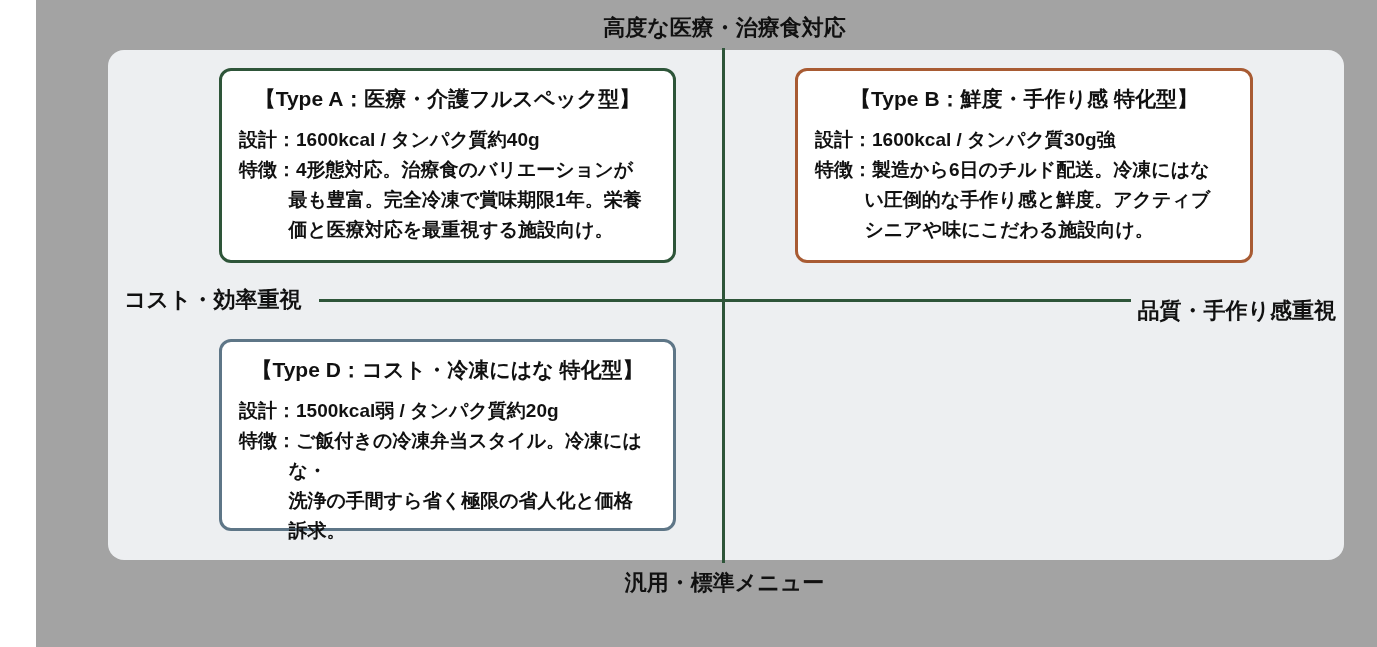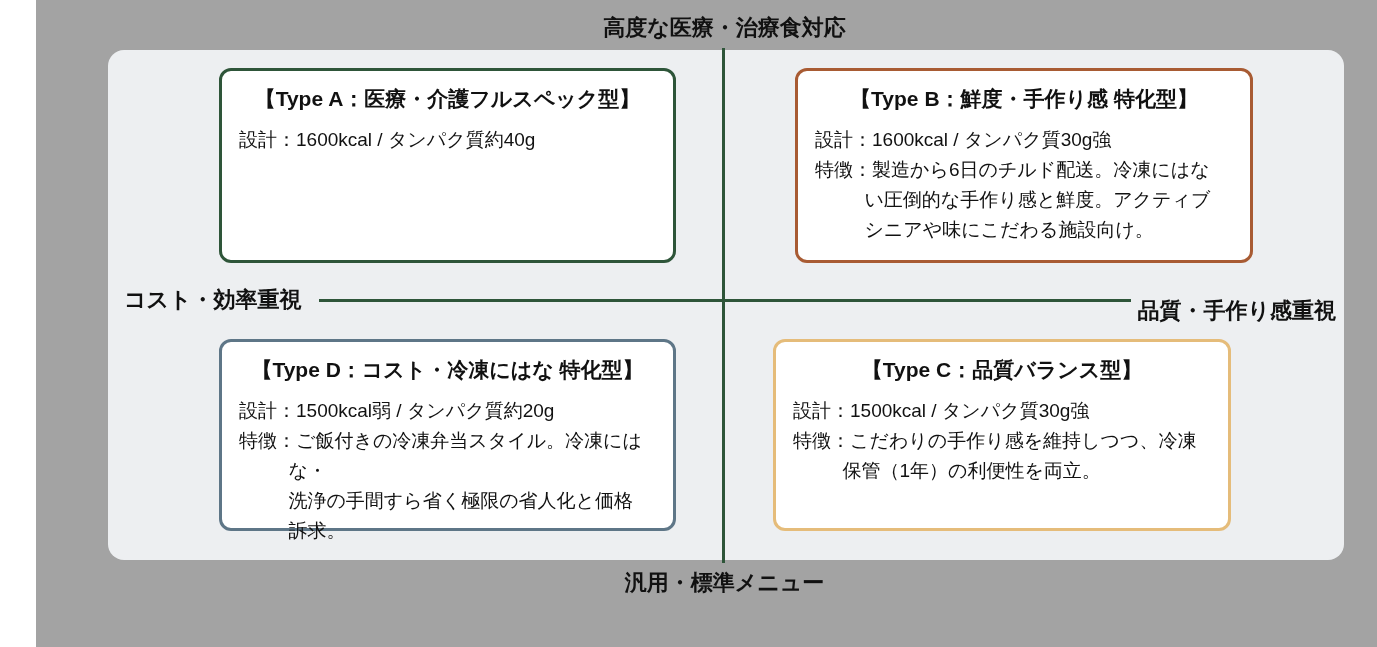--- a/index.html
+++ b/index.html
@@ -67,21 +67,21 @@
   .card-title {
     text-align: center;
     font-size: 21px;
     font-weight: 700;
     line-height: 28px;
     margin-bottom: 12px;
     white-space: nowrap;
   }
   .card-body {
     font-size: 19px;
-    font-weight: 400;
+    font-weight: 700;
     line-height: 30px;
   }
   .hang {
     padding-left: 2.6em;
     text-indent: -2.6em;
     white-space: pre-wrap;
   }
 </style>
 </head>
 <body>
@@ -95,41 +95,36 @@
 
   <div class="axis-label axis-top">高度な医療・治療食対応</div>
   <div class="axis-label axis-left">コスト・効率重視</div>
   <div class="axis-label axis-bottom">汎用・標準メニュー</div>
   <div class="axis-label axis-right">品質・手作り感重視</div>
 
   <div class="card card-a" style="border-color: rgb(46, 85, 57);">
     <div class="card-title">【Type A：医療・介護フルスペック型】</div>
     <div class="card-body">
       <div class="hang">設計：1600kcal / タンパク質約40g</div>
+      <div class="hang">特徴：4形態対応。治療食のバリエーションが
+最も豊富。完全冷凍で賞味期限1年。栄養
+価と医療対応を最重視する施設向け。</div>
     </div>
   </div>
 
   <div class="card card-b" style="border-color: rgb(168, 91, 51);">
     <div class="card-title">【Type B：鮮度・手作り感 特化型】</div>
     <div class="card-body">
       <div class="hang">設計：1600kcal / タンパク質30g強</div>
       <div class="hang">特徴：製造から6日のチルド配送。冷凍にはな
 い圧倒的な手作り感と鮮度。アクティブ
 シニアや味にこだわる施設向け。</div>
     </div>
   </div>
 
-  <div class="card card-c" style="border-color: rgb(229, 188, 122);">
-    <div class="card-title">【Type C：品質バランス型】</div>
-    <div class="card-body">
-      <div class="hang">設計：1500kcal / タンパク質30g強</div>
-      <div class="hang">特徴：こだわりの手作り感を維持しつつ、冷凍
-保管（1年）の利便性を両立。</div>
-    </div>
-  </div>
 
   <div class="card card-d" style="border-color: rgb(94, 118, 135);">
     <div class="card-title">【Type D：コスト・冷凍にはな 特化型】</div>
     <div class="card-body">
       <div class="hang">設計：1500kcal弱 / タンパク質約20g</div>
       <div class="hang">特徴：ご飯付きの冷凍弁当スタイル。冷凍にはな・
 洗浄の手間すら省く極限の省人化と価格
 訴求。</div>
     </div>
   </div>

